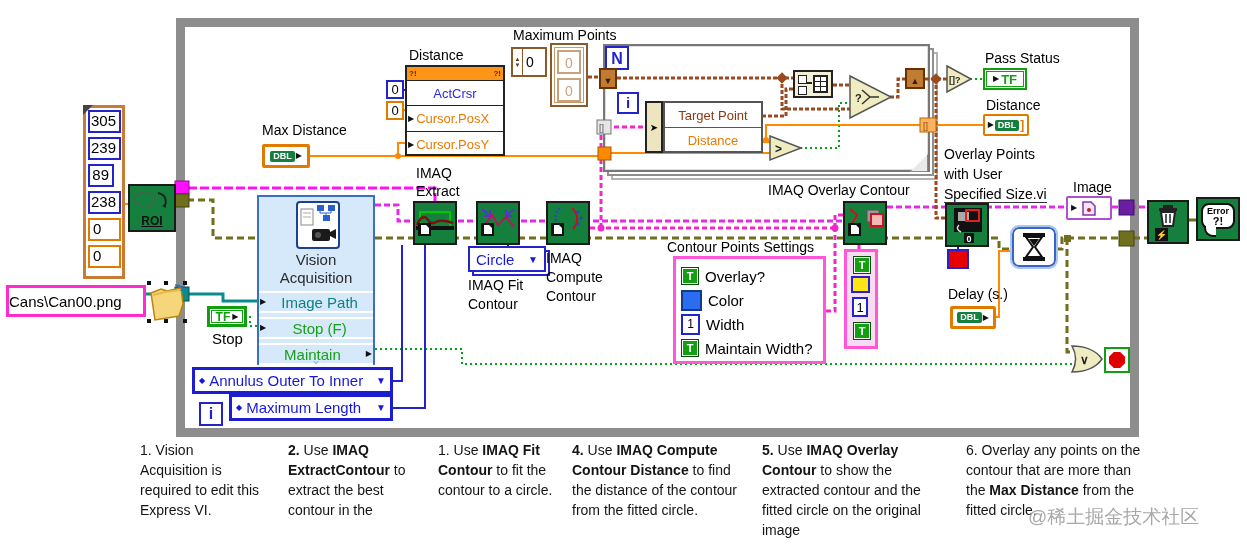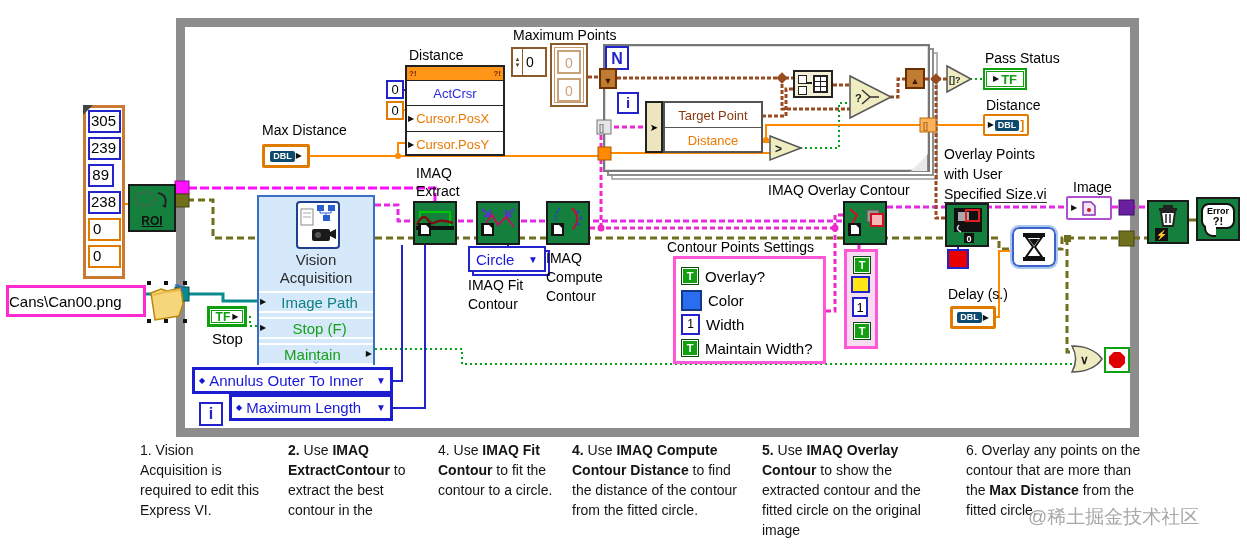--- a/index.html
+++ b/index.html
@@ -9,21 +9,21 @@
   .lbl{position:absolute;font-size:14px;color:#000;white-space:nowrap;z-index:4;}
   .node{position:absolute;background:#15803d;border:2px solid #1a1a1a;z-index:3;box-sizing:border-box;}
   .pgico{position:absolute;left:3px;bottom:3px;z-index:2;}
   svg text{font-family:"Liberation Sans",sans-serif;}
   .tfbox{position:absolute;background:#fff;border:2px solid #0f9f0f;box-shadow:inset 0 0 0 1px #fff, inset 0 0 0 2px #0f9f0f;
          display:flex;align-items:center;justify-content:center;gap:2px;z-index:3;box-sizing:border-box;}
   .tftxt{color:#0f9f0f;font-weight:bold;font-size:13px;}
   .arrow{font-size:8px;color:#111;line-height:1;}
   .dblbox{position:absolute;background:#fff;border:2px solid #e07b00;border-radius:2px;display:flex;align-items:center;
           justify-content:center;gap:1px;z-index:3;box-sizing:border-box;}
-  .dblchip{background:#0c4a6e;color:#fff;font-weight:bold;font-size:9px;padding:1px 3px;border-radius:2px;line-height:1;}
+  .dblchip{background:#15803d;color:#fff;font-weight:bold;font-size:9px;padding:1px 3px;border-radius:2px;line-height:1;}
   .dblbr{color:#e07b00;font-weight:bold;font-size:12px;line-height:1;}
   .enum{position:absolute;background:#fff;border:3px solid #1c1cd0;color:#1717d8;font-size:15px;display:flex;
         align-items:center;z-index:3;box-sizing:border-box;padding:0 4px;gap:4px;}
   .bluebox{position:absolute;background:#fff;border:2px solid #2323cb;color:#2323cb;font-weight:bold;text-align:center;
            z-index:3;box-sizing:border-box;}
   .cellnum{position:absolute;background:#fff;border:2px solid #2323cb;font-size:15px;text-align:right;padding-right:3px;
            z-index:3;box-sizing:border-box;color:#000;}
   .celln0{position:absolute;background:#fff;border:2px solid #e07b00;font-size:15px;text-align:left;padding-left:3px;
           z-index:3;box-sizing:border-box;color:#000;}
   .instr{position:absolute;top:441px;font-size:14px;line-height:1.42;color:#141414;z-index:4;}
@@ -450,20 +450,20 @@
   <div class="node" style="left:1196px;top:197px;width:44px;height:44px;">
     <div style="position:absolute;left:3px;top:4px;width:34px;height:26px;border:2px solid #111;border-radius:8px;background:#fff;text-align:center;box-sizing:border-box;">
       <div style="font-size:9px;font-weight:bold;line-height:10px;margin-top:1px;">Error</div>
       <div style="font-size:11px;font-weight:bold;line-height:10px;">?!</div>
     </div>
     <div style="position:absolute;left:6px;top:27px;width:10px;height:9px;border-left:2px solid #111;border-bottom:2px solid #111;background:#fff;border-bottom-left-radius:9px;"></div>
   </div>
 
   <div class="instr" style="left:140px;width:120px;"><span>1. Vision Acquisition is required to edit this Express VI.</span></div>
   <div class="instr" style="left:288px;width:134px;"><span style="font-weight: bold;">2.</span><span> Use </span><span style="font-weight: bold;">IMAQ ExtractContour</span><span> to extract the best contour in the</span></div>
-  <div class="instr" style="left:438px;width:138px;"><span>4. Use </span><span style="font-weight: bold;">IMAQ Fit Contour</span><span> to fit the contour to a circle.</span></div>
+  <div class="instr" style="left:438px;width:138px;"><span>1. Use </span><span style="font-weight: bold;">IMAQ Fit Contour</span><span> to fit the contour to a circle.</span></div>
   <div class="instr" style="left:572px;width:170px;"><span style="font-weight: bold;">4.</span><span> Use </span><span style="font-weight: bold;">IMAQ Compute Contour Distance</span><span> to find the distance of the contour from the fitted circle.</span></div>
   <div class="instr" style="left:762px;width:184px;"><span style="font-weight: bold;">5.</span><span> Use </span><span style="font-weight: bold;">IMAQ Overlay Contour</span><span> to show the extracted contour and the fitted circle on the original image</span></div>
   <div class="instr" style="left:966px;width:180px;"><span>6. Overlay any points on the contour that are more than the </span><span style="font-weight: bold;">Max Distance</span><span> from the fitted circle.</span></div>
 
   <div class="lbl" style="left:1028px;top:504px;font-size:19px;color:#a8a8a8;">@稀土掘金技术社区</div>
 
 </div>
 
 </body></html>

